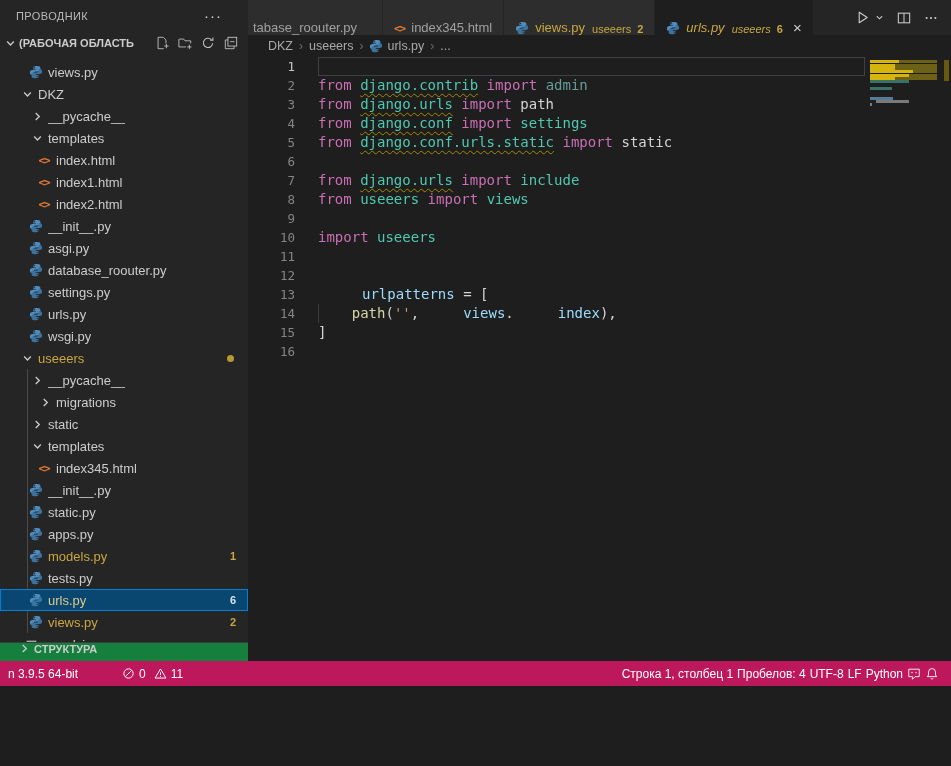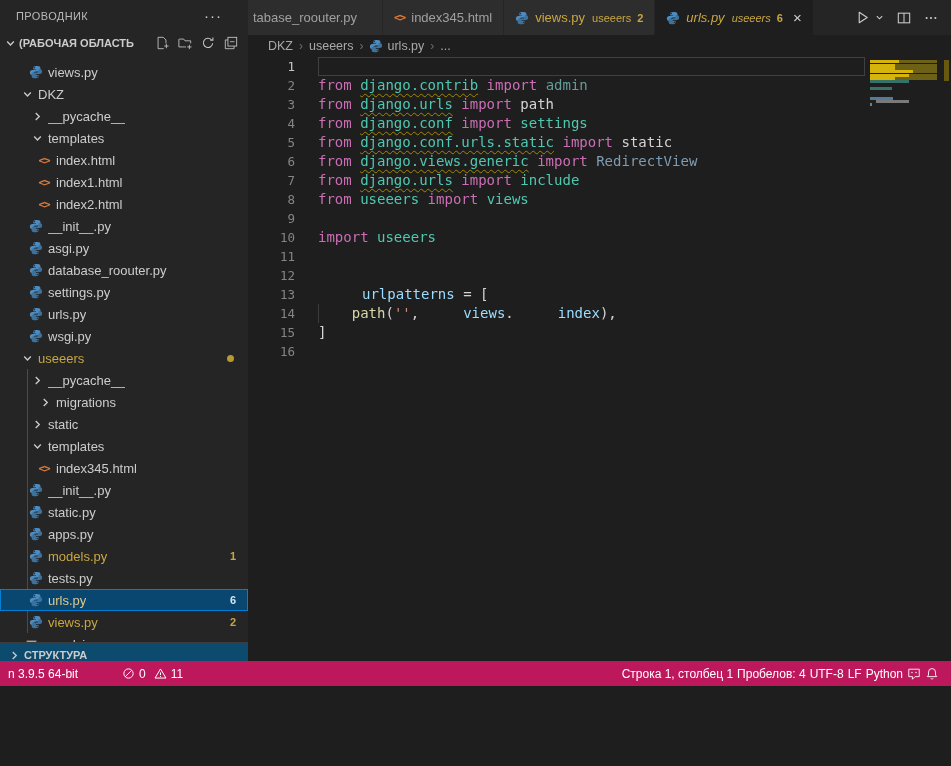--- a/index.html
+++ b/index.html
@@ -22,26 +22,26 @@
   .trow .guide{position:absolute;left:27px;top:0;bottom:0;border-left:1px solid #4b4b4b;}
   .trow.sel{background:#094771;outline:1px solid #007fd4;outline-offset:-1px;}
   .trow .name{overflow:hidden;text-overflow:ellipsis;}
   .trow.gold .name{color:#c9a73f;}
   .trow.sel .name{color:#dcc88c;}
   .trow .badge{margin-left:auto;margin-right:12px;font-size:11px;font-weight:bold;color:#c9a73f;}
   .trow.sel .badge{color:#cfe4f5;}
   .trow .mdot{margin-left:auto;margin-right:14px;width:7px;height:7px;border-radius:50%;background:#b99932;}
   .htmlicon{color:#e37933;font-size:11px;font-weight:bold;letter-spacing:-1px;font-family:"DejaVu Sans Mono",monospace;}
   #outline-hdr{position:absolute;left:0;right:0;bottom:0;height:18px;border-top:1px solid #3c3c3c;
-    display:flex;align-items:flex-end;font-size:11px;font-weight:bold;color:#cccccc;padding-left:9px;background:#0c4a6e;}
+    display:flex;align-items:flex-start;font-size:11px;font-weight:bold;color:#cccccc;padding-left:19px;background:#15803d;}
   #outline-hdr .lbl{margin-left:4px;}
 
   
   #tabbar{position:absolute;left:248px;top:0;right:0;height:35px;background:#252526;display:flex;}
-  .tab{display:flex;align-items:center;background:#2d2d2d;border-right:1px solid #252526;
+  .tab{display:flex;align-items:flex-end;background:#2d2d2d;border-right:1px solid #252526;
     font-size:13px;color:#a0a0a0;padding:0 11px;box-sizing:border-box;white-space:nowrap;overflow:hidden;}
   .tab.t0{width:135px;padding-left:5px;}
   .tab.active{background:#1e1e1e;}
   .tab .ficon{display:flex;margin-right:6px;}
   .tab .desc{font-size:11px;margin-left:7px;}
   .tab .pbadge{font-size:11px;font-weight:bold;margin-left:6px;}
   .tab.warn .tlabel,.tab.warn .desc,.tab.warn .pbadge{color:#c9a73f;}
   .tab.preview .tlabel,.tab.preview .desc{font-style:italic;}
   .tab .close{margin-left:10px;color:#d0d0d0;font-size:15px;line-height:1;cursor:default;}
   #tab-actions{margin-left:auto;display:flex;align-items:center;gap:13px;padding:0 13px;}
@@ -520,21 +520,21 @@
       </span>
     </div>
 
   <div id="codearea">
     <div id="code-lines">
         <div class="cl cur"><span class="ln">1</span><span class="lt"></span></div>
         <div class="cl"><span class="ln">2</span><span class="lt"><span class="k">from</span><span class="v"> </span><span class="m sq">django.contrib</span><span class="v"> </span><span class="k">import</span><span class="v"> </span><span class="dim">admin</span></span></div>
         <div class="cl"><span class="ln">3</span><span class="lt"><span class="k">from</span><span class="v"> </span><span class="m sq">django.urls</span><span class="v"> </span><span class="k">import</span><span class="v"> </span><span class="v">path</span></span></div>
         <div class="cl"><span class="ln">4</span><span class="lt"><span class="k">from</span><span class="v"> </span><span class="m sq">django.conf</span><span class="v"> </span><span class="k">import</span><span class="v"> </span><span class="m">settings</span></span></div>
         <div class="cl"><span class="ln">5</span><span class="lt"><span class="k">from</span><span class="v"> </span><span class="m sq">django.conf.urls.static</span><span class="v"> </span><span class="k">import</span><span class="v"> </span><span class="v">static</span></span></div>
-        <div class="cl"><span class="ln">6</span><span class="lt"><span class="k">from</span><span class="v"> </span><span class="m sq">django.views.generic</span><span class="v"> </span><span class="k">import</span><span class="v"> </span><span class="typ">RedirectView</span></span></div>
+        <div class="cl"><span class="ln">6</span></div>
         <div class="cl"><span class="ln">7</span><span class="lt"><span class="k">from</span><span class="v"> </span><span class="m sq">django.urls</span><span class="v"> </span><span class="k">import</span><span class="v"> </span><span class="m">include</span></span></div>
         <div class="cl"><span class="ln">8</span><span class="lt"><span class="k">from</span><span class="v"> </span><span class="m">useeers</span><span class="v"> </span><span class="k">import</span><span class="v"> </span><span class="m">views</span></span></div>
         <div class="cl"><span class="ln">9</span><span class="lt"></span></div>
         <div class="cl"><span class="ln">10</span><span class="lt"><span class="k">import</span><span class="v"> </span><span class="m">useeers</span></span></div>
         <div class="cl"><span class="ln">11</span><span class="lt"></span></div>
         <div class="cl"><span class="ln">12</span><span class="lt"></span></div>
         <div class="cl"><span class="ln">13</span><span class="lt"><span class="var">urlpatterns</span><span class="v"> </span><span class="v">=</span><span class="v"> </span><span class="v">[</span></span></div>
         <div class="cl"><span class="ln">14</span><span class="ig"></span><span class="lt"><span class="v">    </span><span class="fn">path</span><span class="v">(</span><span class="s">''</span><span class="v">,</span><span class="var">views</span><span class="v">.</span><span class="var">index</span><span class="v">),</span></span></div>
         <div class="cl"><span class="ln">15</span><span class="lt"><span class="v">]</span></span></div>
         <div class="cl"><span class="ln">16</span><span class="lt"></span></div>

